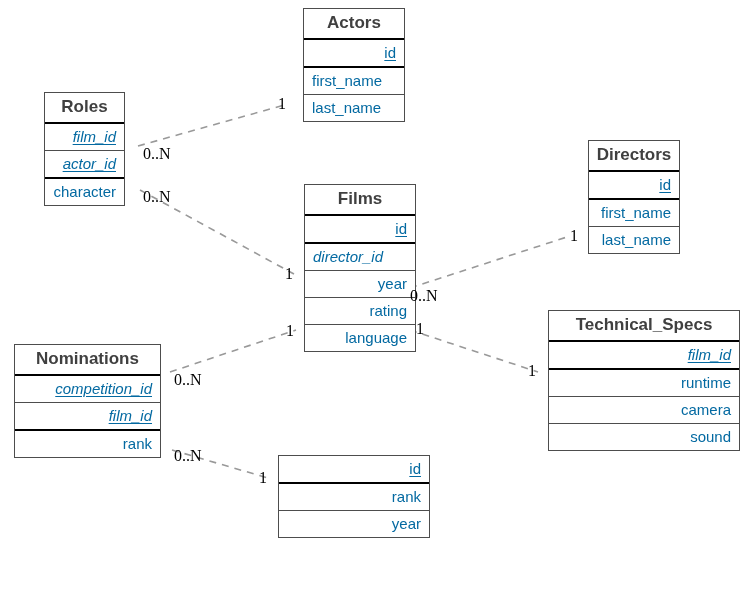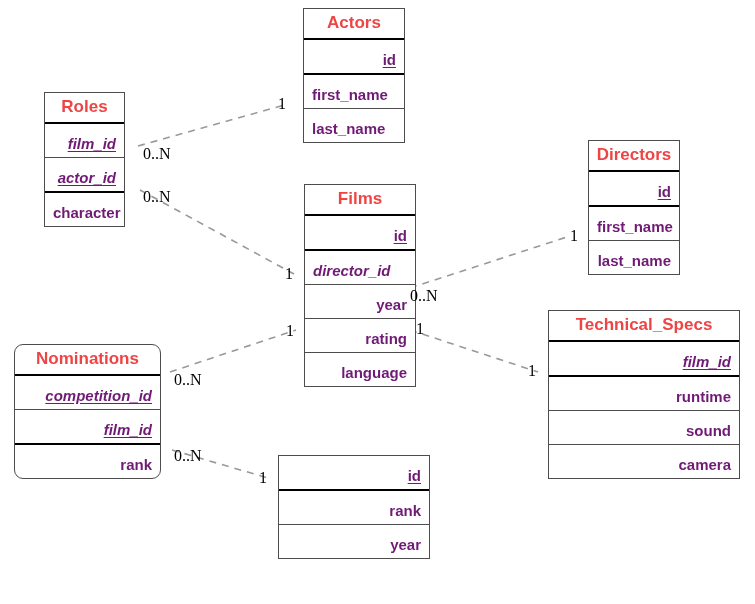--- a/index.html
+++ b/index.html
@@ -31,36 +31,35 @@
     box-sizing: border-box;
     border: 1.6px solid #4d4d4d;
     background: #ffffff;
     font-family: "Liberation Sans", sans-serif;
   }
   .entity-title {
     box-sizing: border-box;
     text-align: center;
     font-weight: bold;
     font-size: 17px;
-    color: #ef4444;
+    color: #404040;
     padding: 4px 6px 5px 6px;
     border-bottom: 2.4px solid #000000;
     line-height: 1.15;
     white-space: nowrap;
   }
   .attr {
     box-sizing: border-box;
     text-align: right;
     font-size: 15px;
-    color: #701a75;
-    padding: 11px 8px 4px 8px;
+    color: #0369a1;
+    padding: 4px 8px 4px 8px;
     border-bottom: 1.3px solid #4d4d4d;
     line-height: 1.2;
     white-space: nowrap;
-    font-weight: bold;
   }
   .attr:last-child {
     border-bottom: none;
   }
   .attr.pk-end {
     border-bottom: 2.4px solid #000000;
   }
   .attr .ul {
     text-decoration: underline;
     text-underline-offset: 2px;
@@ -118,24 +117,24 @@
         <div class="attr pk-end"><span class="ul ">id</span></div>
         <div class="attr left"><span class="it">director_id</span></div>
         <div class="attr"><span class="">year</span></div>
         <div class="attr"><span class="">rating</span></div>
         <div class="attr"><span class="">language</span></div>
       </div>
       <div class="entity" style="left: 548px; top: 310px; width: 192px;">
         <div class="entity-title">Technical_Specs</div>
         <div class="attr pk-end"><span class="ul it">film_id</span></div>
         <div class="attr"><span class="">runtime</span></div>
+        <div class="attr"><span class="">camera</span></div>
         <div class="attr"><span class="">sound</span></div>
-        <div class="attr"><span class="">camera</span></div>
       </div>
-      <div class="entity" style="left: 14px; top: 344px; width: 147px; border-radius: 9px;">
+      <div class="entity" style="left: 14px; top: 344px; width: 147px;">
         <div class="entity-title">Nominations</div>
         <div class="attr"><span class="ul it">competition_id</span></div>
         <div class="attr pk-end"><span class="ul it">film_id</span></div>
         <div class="attr"><span class="">rank</span></div>
       </div>
       <div class="entity" style="left: 278px; top: 455px; width: 152px;">
         <div class="attr pk-end"><span class="ul ">id</span></div>
         <div class="attr"><span class="">rank</span></div>
         <div class="attr"><span class="">year</span></div>
       </div>

